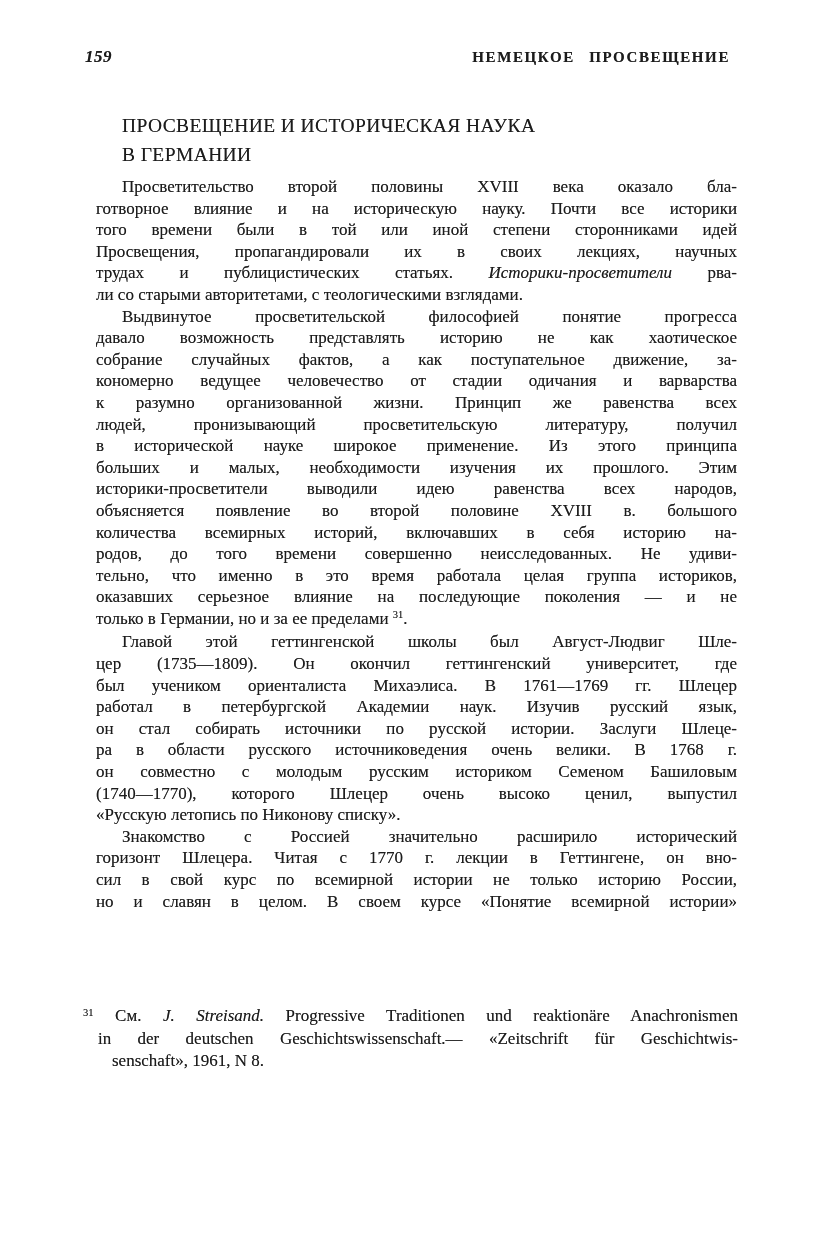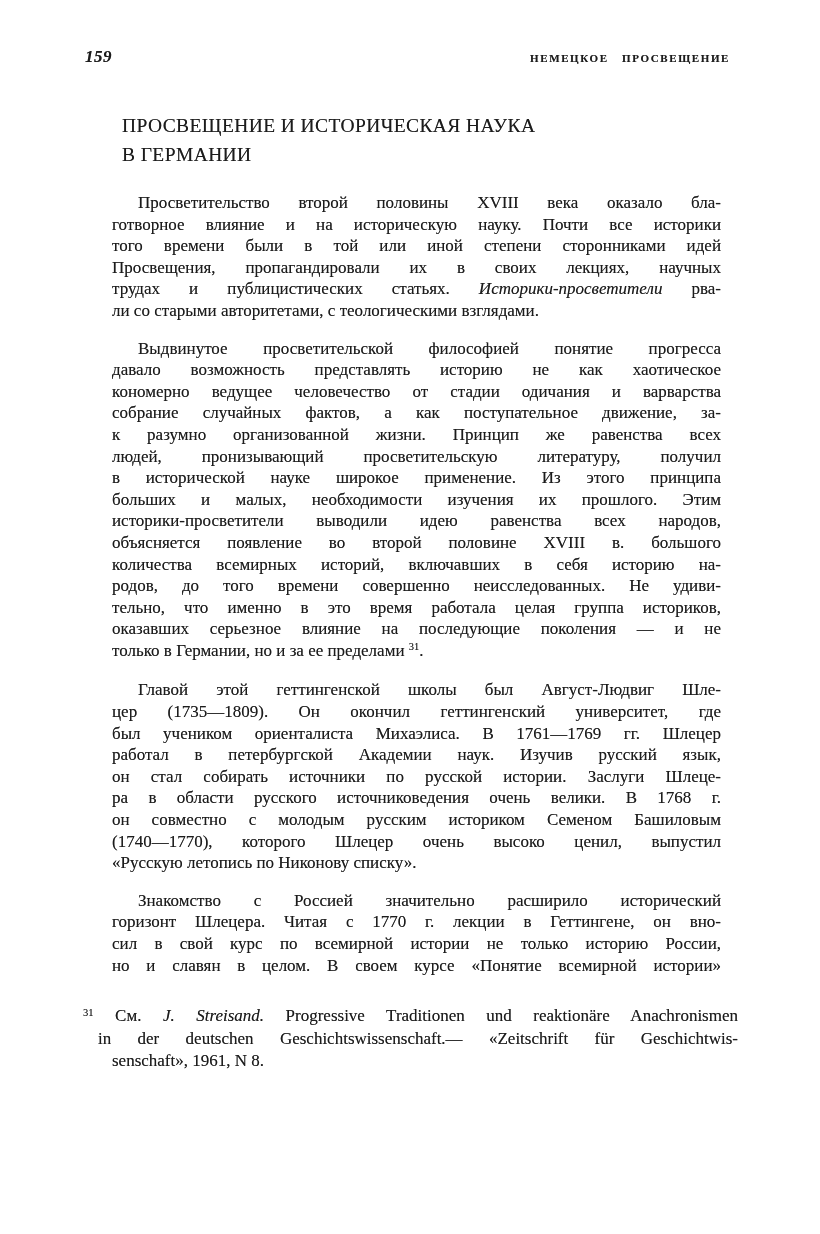--- a/index.html
+++ b/index.html
@@ -13,31 +13,31 @@
     overflow:hidden;
   }
   .running-header{
     position:absolute;left:85px;right:90px;top:47px;
     display:flex;justify-content:space-between;align-items:baseline;
   }
   .pagenum{
     font-style:italic;font-weight:bold;font-size:17px;letter-spacing:0.5px;
   }
   .running-title{
-    font-weight:bold;font-size:11px;letter-spacing:1.6px;word-spacing:9px;
+    font-weight:bold;font-size:15px;letter-spacing:1.6px;word-spacing:9px;
   }
   .chapter-title{
     position:absolute;left:122px;top:111px;margin:0;
     font-size:19.5px;font-weight:normal;line-height:29px;letter-spacing:0.4px;
   }
   .body-text{
     position:absolute;left:96px;top:176px;width:641px;
     font-size:17px;line-height:21.6px;
   }
-  .paragraph{margin:16px;}
+  .paragraph{margin:0;}
   .line{
     text-align:justify;
     text-align-last:justify;
     min-height:21.6px;
   }
   .line.first{text-indent:26px;}
   .line.no-just{text-align-last:left;}
   sup{
     font-size:62%;
     vertical-align:baseline;
@@ -72,22 +72,22 @@
         <div class="line first">Просветительство второй половины XVIII века оказало бла-</div>
         <div class="line">готворное влияние и на историческую науку. Почти все историки</div>
         <div class="line">того времени были в той или иной степени сторонниками идей</div>
         <div class="line">Просвещения, пропагандировали их в своих лекциях, научных</div>
         <div class="line">трудах и публицистических статьях. <i>Историки-просветители</i> рва-</div>
         <div class="line no-just">ли со старыми авторитетами, с теологическими взглядами.</div>
       </div>
       <div class="paragraph">
         <div class="line first">Выдвинутое просветительской философией понятие прогресса</div>
         <div class="line">давало возможность представлять историю не как хаотическое</div>
+        <div class="line">собрание случайных фактов, а как поступательное движение, за-</div>
         <div class="line">кономерно ведущее человечество от стадии одичания и варварства</div>
-        <div class="line">собрание случайных фактов, а как поступательное движение, за-</div>
         <div class="line">к разумно организованной жизни. Принцип же равенства всех</div>
         <div class="line">людей, пронизывающий просветительскую литературу, получил</div>
         <div class="line">в исторической науке широкое применение. Из этого принципа</div>
         <div class="line">больших и малых, необходимости изучения их прошлого. Этим</div>
         <div class="line">историки-просветители выводили идею равенства всех народов,</div>
         <div class="line">объясняется появление во второй половине XVIII в. большого</div>
         <div class="line">количества всемирных историй, включавших в себя историю на-</div>
         <div class="line">родов, до того времени совершенно неисследованных. Не удиви-</div>
         <div class="line">тельно, что именно в это время работала целая группа историков,</div>
         <div class="line">оказавших серьезное влияние на последующие поколения — и не</div>

